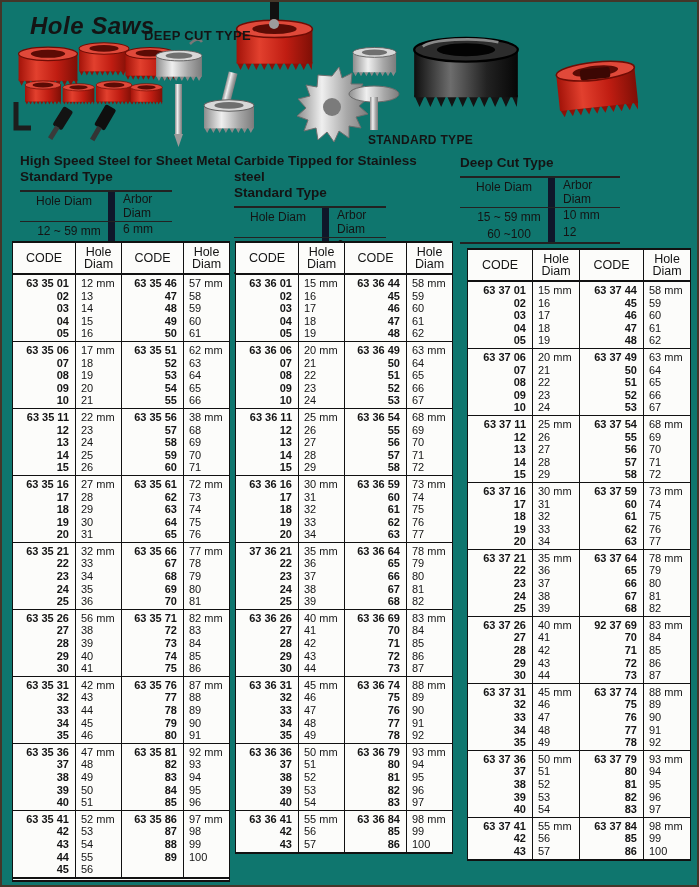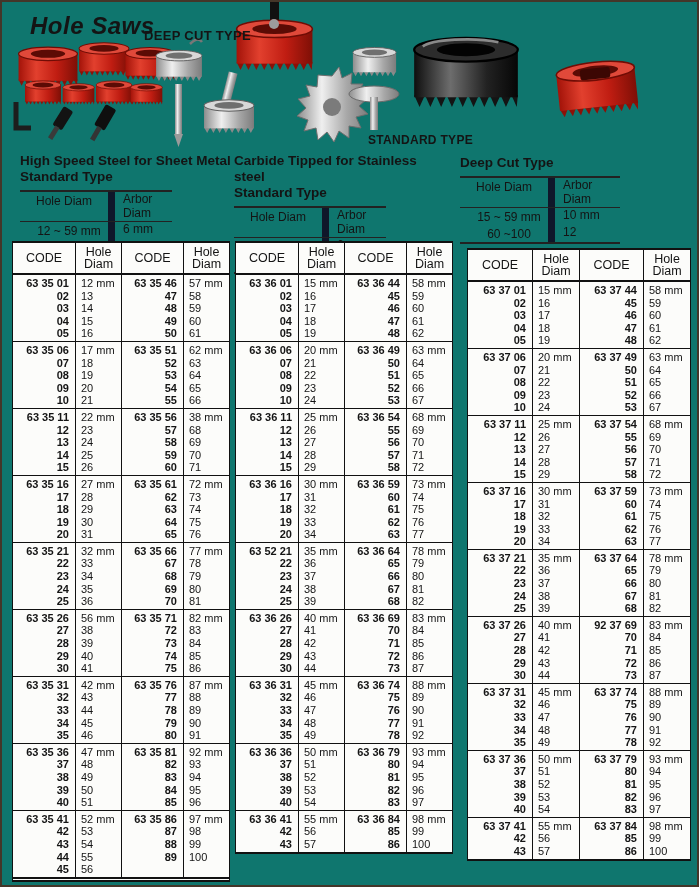--- a/index.html
+++ b/index.html
@@ -613,21 +613,21 @@
           <div class="mcol hole">
             <div>73 mm</div>
             <div>74</div>
             <div>75</div>
             <div>76</div>
             <div>77</div>
           </div>
         </div>
         <div class="mblock">
           <div class="mcol code">
-            <div>63 52 21</div>
+            <div>37 36 21</div>
             <div>22</div>
             <div>23</div>
             <div>24</div>
             <div>25</div>
           </div>
           <div class="mcol hole">
             <div>35 mm</div>
             <div>36</div>
             <div>37</div>
             <div>38</div>

